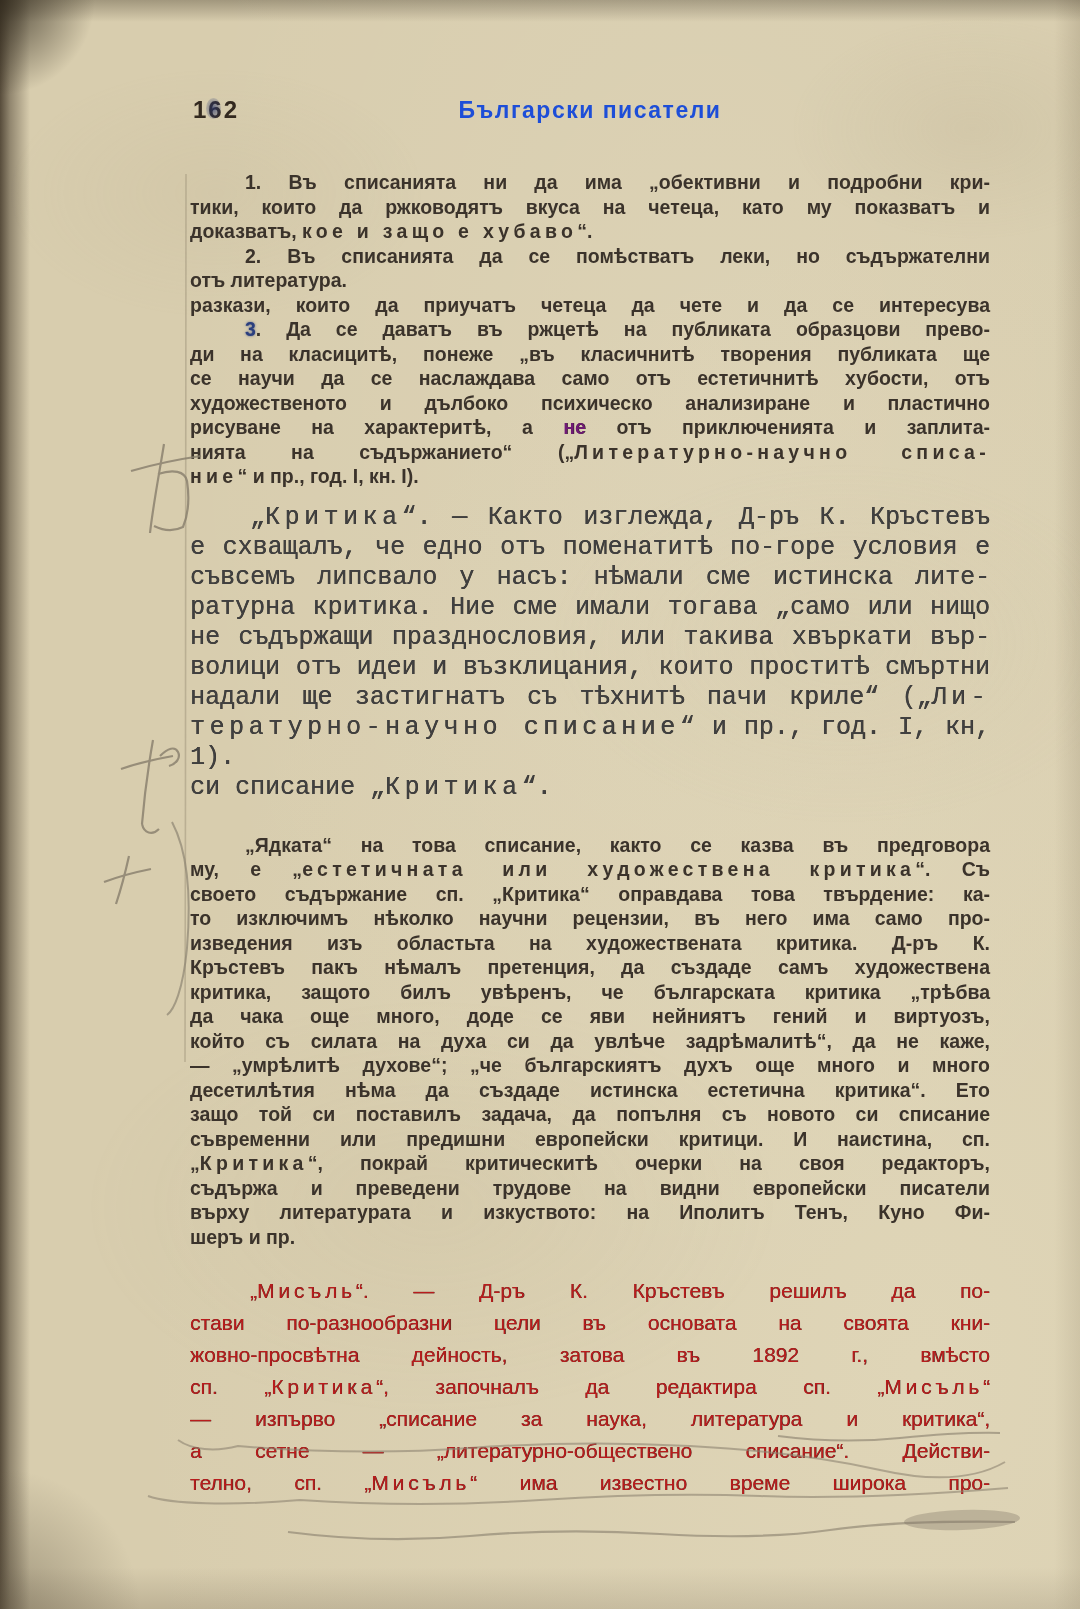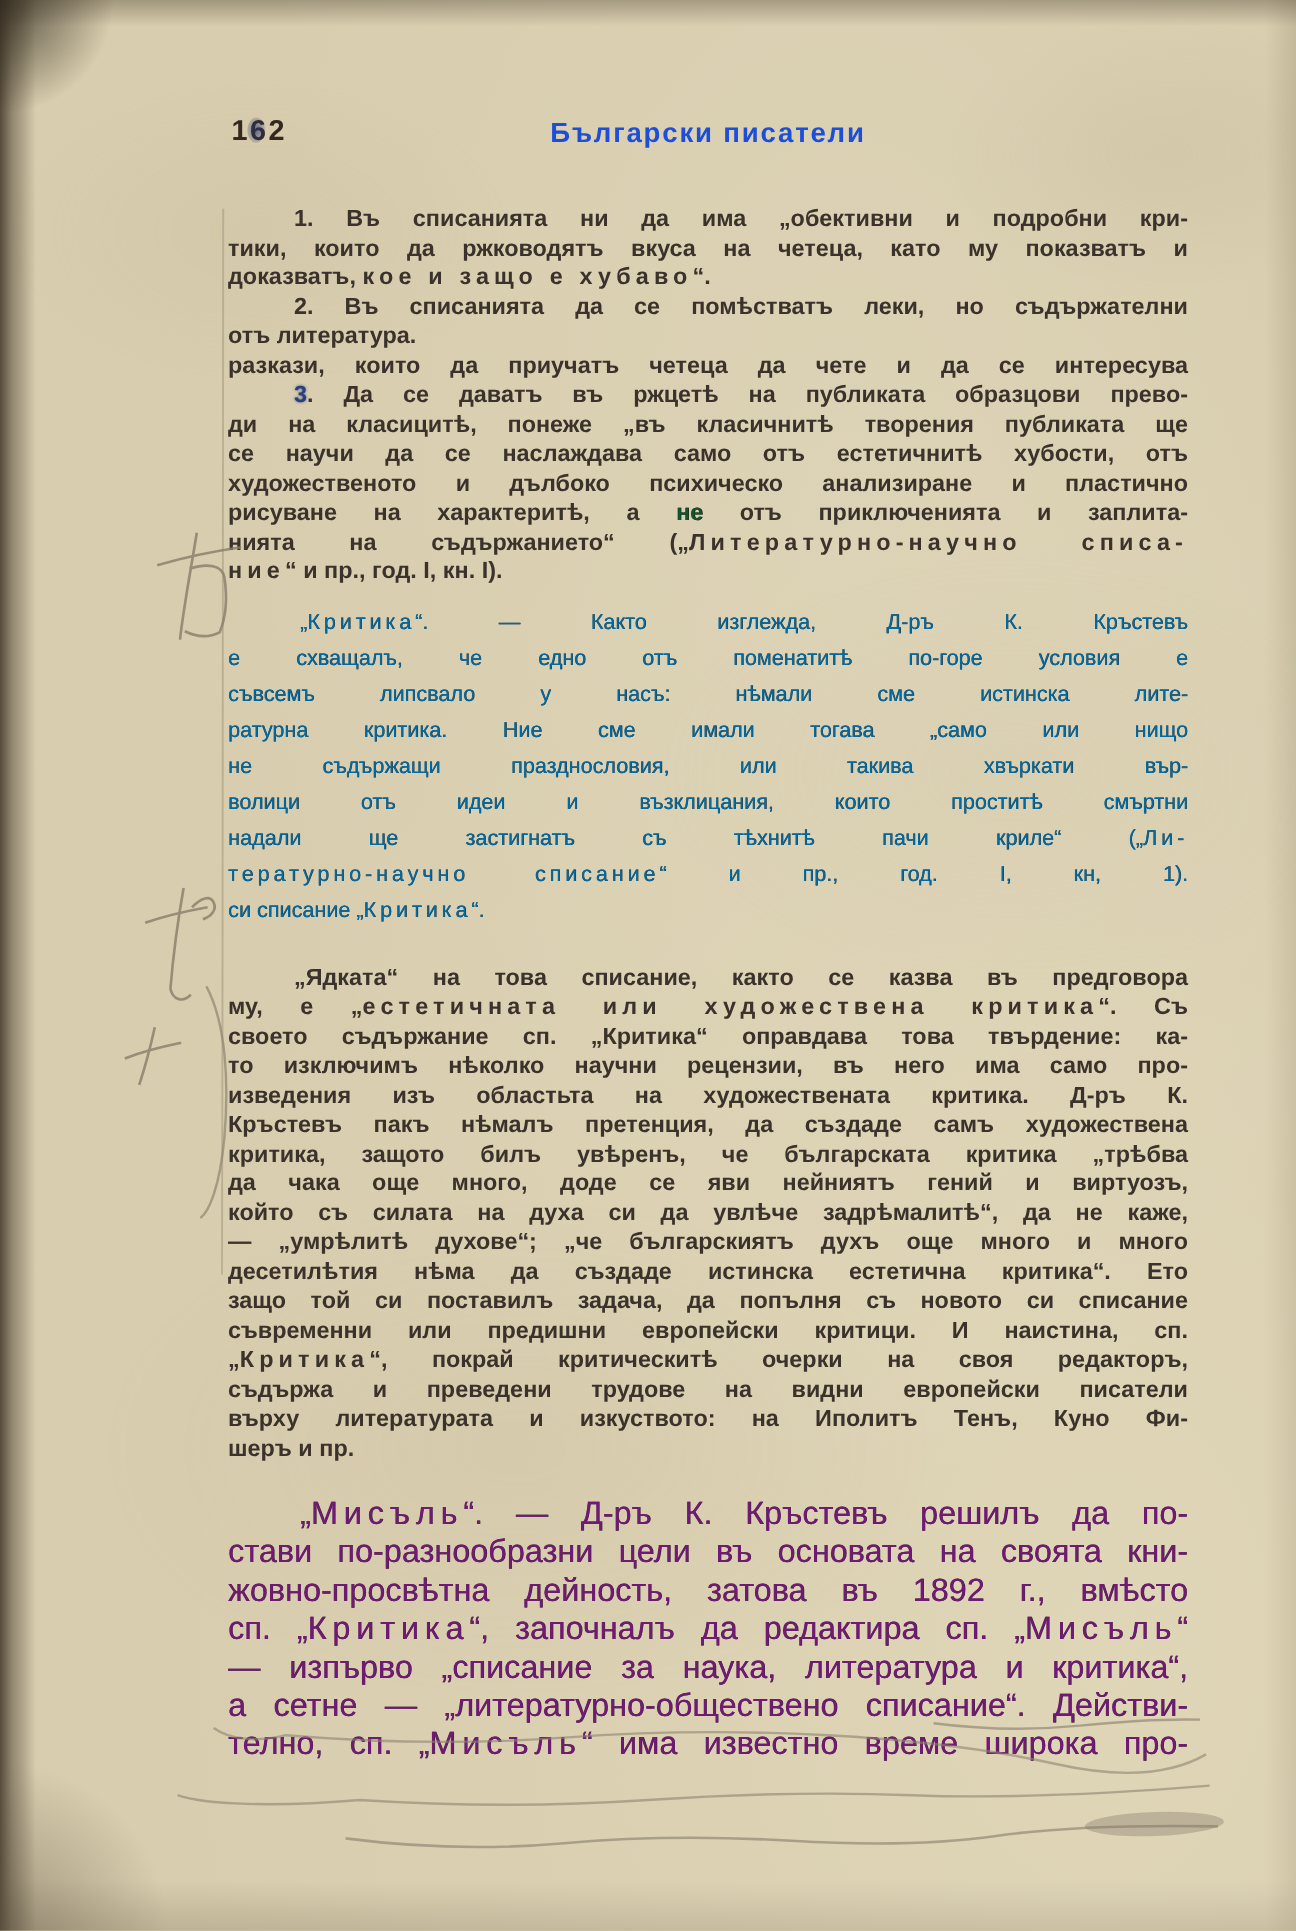--- a/index.html
+++ b/index.html
@@ -45,30 +45,30 @@
   }
   #text-block{position:absolute;left:190px;top:170px;width:800px;color:#3a322a;}
   .para{margin:0;}
   .para .line{
     text-align:justify;text-align-last:justify;
     white-space:normal;
   }
   .para .line.last{text-align-last:left;}
   .size-small{font-size:19.5px;font-weight:700;line-height:24.5px;color:#3b332b;}
   .size-small .line.indent{text-indent:55px;}
-  .size-large{font-size:18px;font-weight:400;line-height:30px;color:#0369a1;text-shadow:0.3px 0 0 #37302a;}
+  .size-large{font-size:25px;font-weight:400;line-height:30px;color:#404040;text-shadow:0.3px 0 0 #37302a;font-family:Liberation Mono, monospace;}
   .size-large .line.indent{text-indent:60px;}
-  .size-large-loose{font-size:27px;font-weight:400;line-height:32px;color:#701a75;text-shadow:0.3px 0 0 #37302a;}
+  .size-large-loose{font-size:21px;font-weight:400;line-height:32px;color:#b91c1c;text-shadow:0.3px 0 0 #37302a;}
   .size-large-loose .line.indent{text-indent:60px;}
   .gap-m14{margin-top:14px;}
   .gap-m18{margin-top:30px;}
   .gap-m26{margin-top:26px;}
   .size-small .seg-spaced{letter-spacing:.22em;}
   .size-large .seg-spaced,.size-large-loose .seg-spaced{letter-spacing:.18em;}
-  .seg-emph{color:#14532d;text-shadow:0.5px 0 0 #231e18;}
+  .seg-emph{color:#701a75;text-shadow:0.5px 0 0 #231e18;}
   .seg-blue{color:#2b3f7e;text-shadow:0 0 2.5px rgba(43,63,126,0.75);}
   .pencil-overlay{position:absolute;inset:0;pointer-events:none;}
 </style>
 </head>
 <body>
 
 <div class="paper"></div>
 <div class="mottle"></div>
 
 <div class="header-row">

